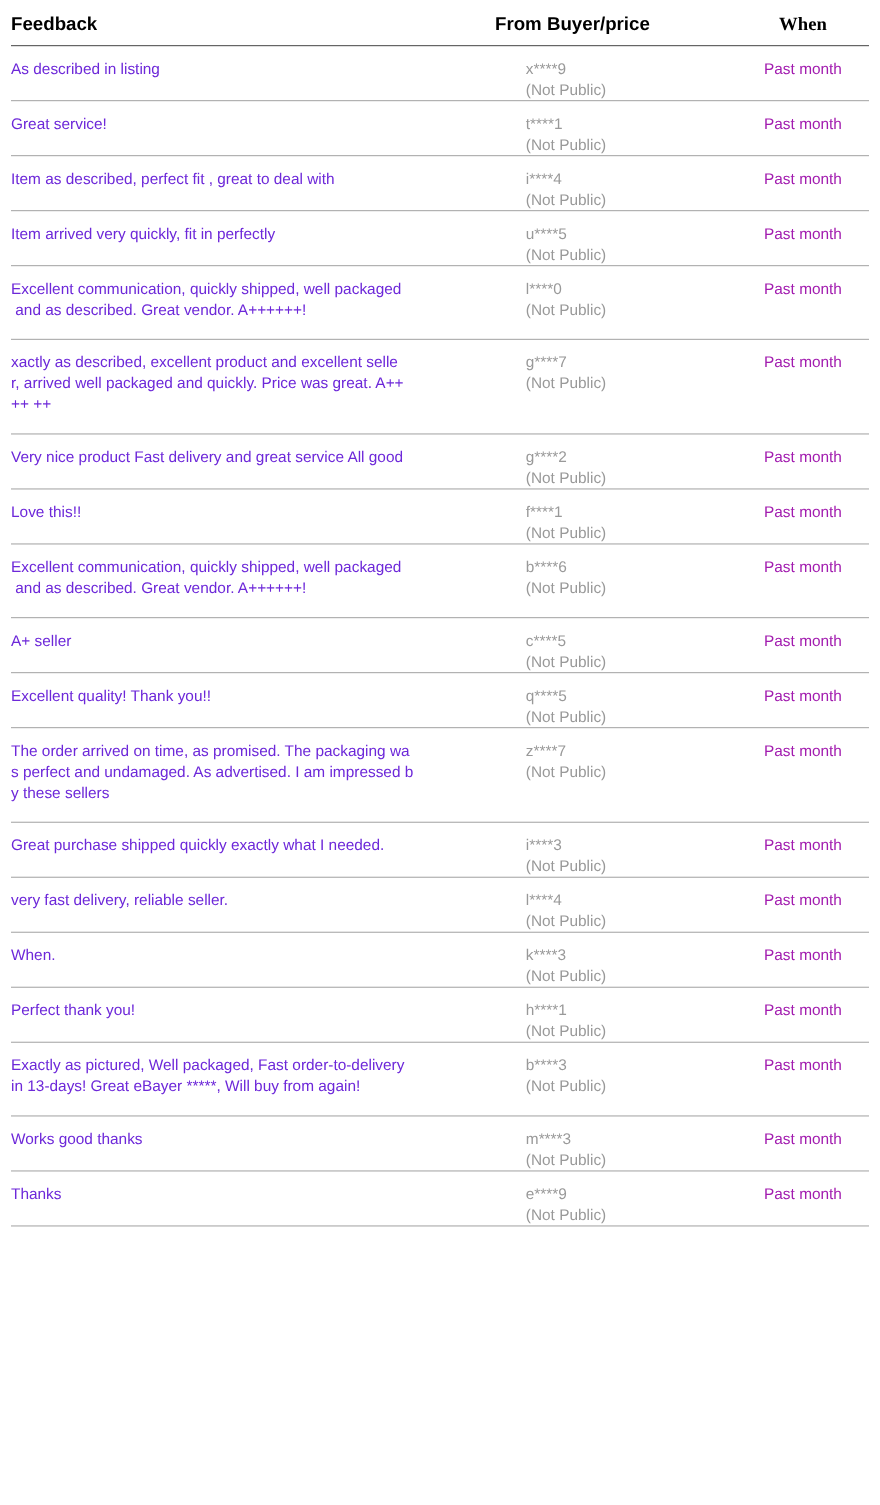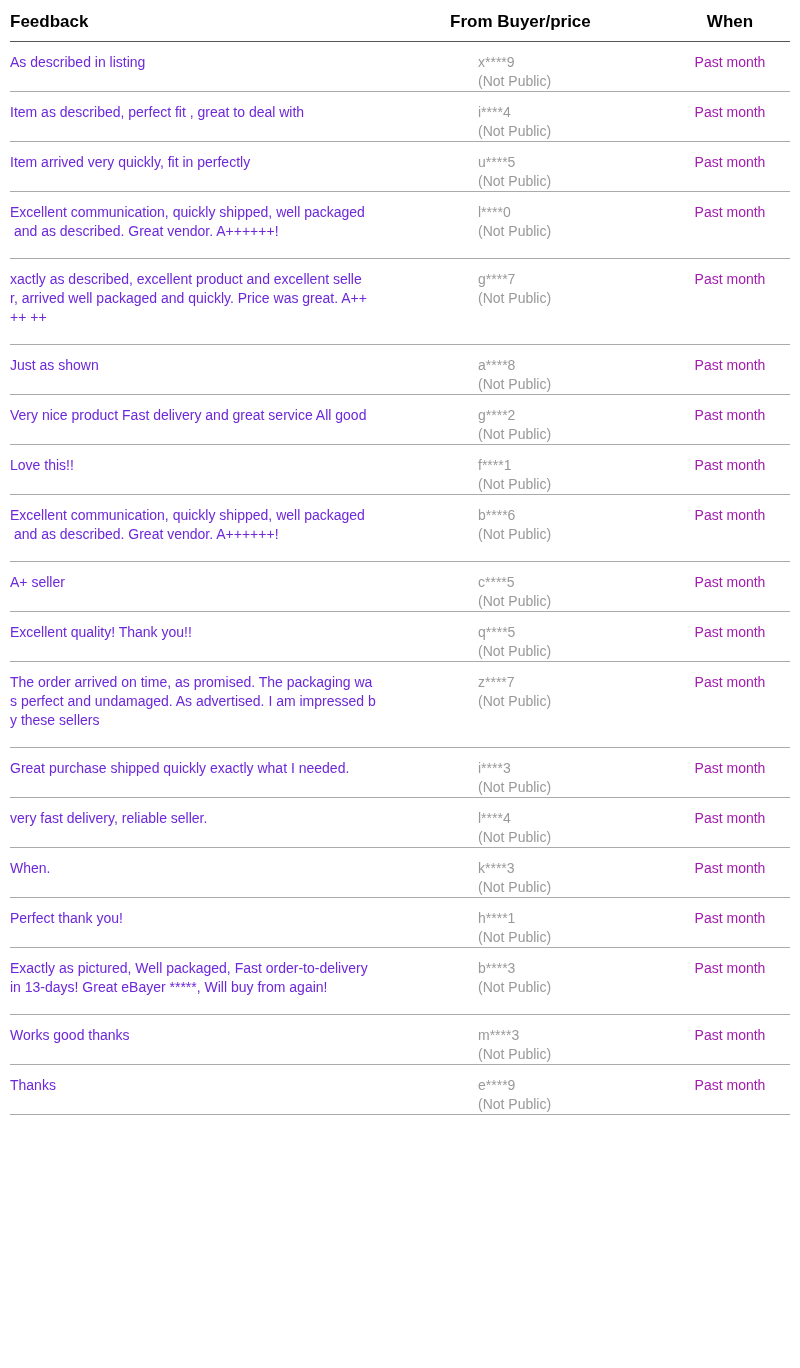--- a/index.html
+++ b/index.html
@@ -31,21 +31,21 @@
   th {
     font-size: 17px;
     line-height: 23px;
     font-weight: bold;
     color: #000000;
     text-align: left;
     padding: 10px 0 8px 0;
     border-bottom: 1px solid #555555;
     white-space: nowrap;
   }
-  th.h-when { text-align: center; }
+  th.h-when { text-align: center; font-family: Liberation Serif, serif; }
 
   td {
     vertical-align: top;
     font-size: 14px;
     line-height: 19px;
     border-bottom: 1px solid #aaaaaa;
   }
   td.c-feedback {
     color: #6d28d9;
     padding: 11px 0 17px 0;
@@ -90,20 +90,32 @@
     </td>
     <td class="c-buyer">
       <div class="buyer-name">x****9</div>
       <div class="not-public">(Not Public)</div>
     </td>
     <td class="c-when">
       <span>Past month</span>
     </td>
   </tr>
 
+  <tr>
+    <td class="c-feedback">
+      <div class="fb-text">Great service!</div>
+    </td>
+    <td class="c-buyer">
+      <div class="buyer-name">t****1</div>
+      <div class="not-public">(Not Public)</div>
+    </td>
+    <td class="c-when">
+      <span>Past month</span>
+    </td>
+  </tr>
 
   <tr>
     <td class="c-feedback">
       <div class="fb-text">Item as described, perfect fit , great to deal with</div>
     </td>
     <td class="c-buyer">
       <div class="buyer-name">i****4</div>
       <div class="not-public">(Not Public)</div>
     </td>
     <td class="c-when">
@@ -146,32 +158,20 @@
     </td>
     <td class="c-buyer">
       <div class="buyer-name">g****7</div>
       <div class="not-public">(Not Public)</div>
     </td>
     <td class="c-when">
       <span>Past month</span>
     </td>
   </tr>
 
-  <tr>
-    <td class="c-feedback">
-      <div class="fb-text">Just as shown</div>
-    </td>
-    <td class="c-buyer">
-      <div class="buyer-name">a****8</div>
-      <div class="not-public">(Not Public)</div>
-    </td>
-    <td class="c-when">
-      <span>Past month</span>
-    </td>
-  </tr>
 
   <tr>
     <td class="c-feedback">
       <div class="fb-text">Very nice product Fast delivery and great service All good</div>
     </td>
     <td class="c-buyer">
       <div class="buyer-name">g****2</div>
       <div class="not-public">(Not Public)</div>
     </td>
     <td class="c-when">

